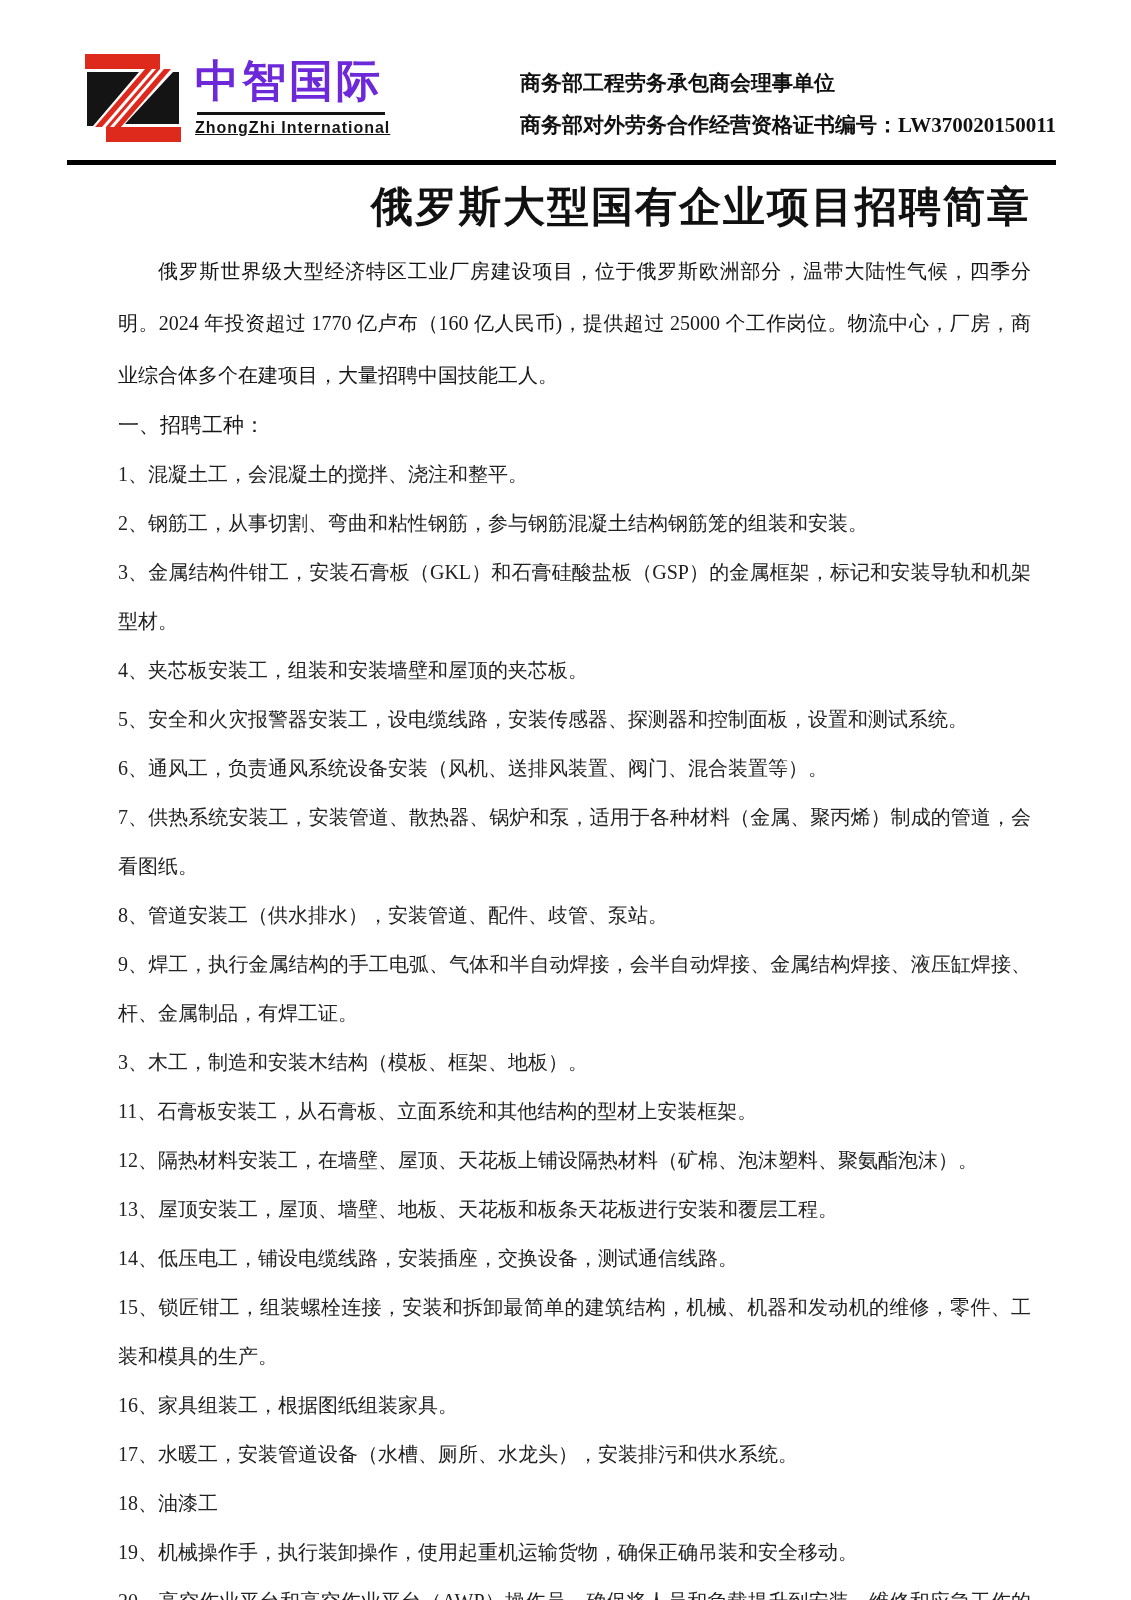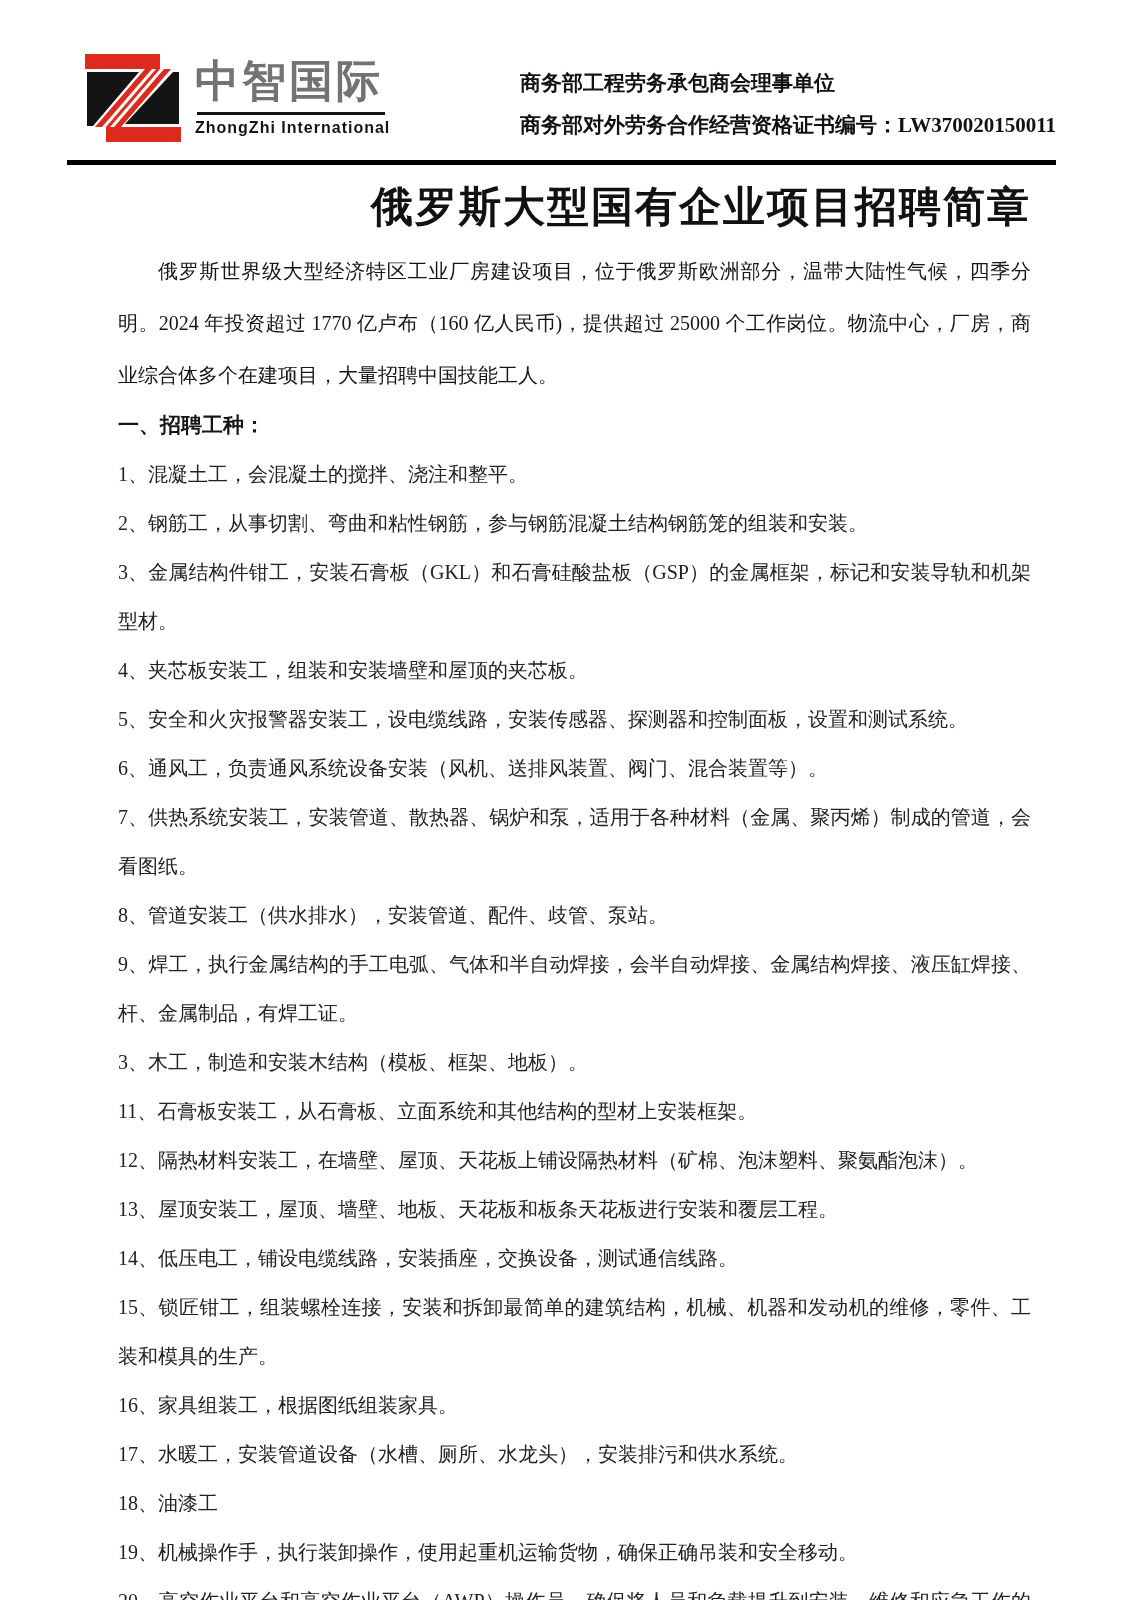--- a/index.html
+++ b/index.html
@@ -34,36 +34,37 @@
   .logo-text {
     margin-left: 12px;
     padding-top: 2px;
   }
   .brand-cn {
     font-family: "Liberation Sans", "DejaVu Sans", sans-serif;
     font-weight: bold;
     font-size: 44px;
     line-height: 54px;
     letter-spacing: 3px;
-    color: #737373;
+    color: #6d28d9;
     white-space: nowrap;
   }
   .brand-divider {
     height: 3px;
     background: #141414;
     margin: 4px 2px 4px 2px;
     width: 188px;
   }
   .brand-en {
     font-family: "Liberation Sans", "DejaVu Sans", sans-serif;
     font-weight: bold;
     font-size: 16px;
     letter-spacing: 1px;
     color: #141414;
     white-space: nowrap;
+    text-decoration: underline;
   }
   .credentials {
     margin-left: auto;
     padding-top: 10px;
     font-weight: bold;
     font-size: 21px;
     line-height: 42px;
     color: #111;
     white-space: nowrap;
   }
@@ -90,21 +91,21 @@
     font-size: 20px;
     font-weight: normal;
     line-height: 52px;
     text-align: justify;
     text-indent: 2em;
     color: #161616;
   }
   p.section-heading {
     margin: 0;
     font-size: 21px;
-    font-weight: bold;
+    font-weight: normal;
     line-height: 49px;
     color: #161616;
   }
   p.job {
     margin: 0;
     font-size: 20px;
     font-weight: normal;
     line-height: 49px;
     text-align: justify;
     color: #222;

